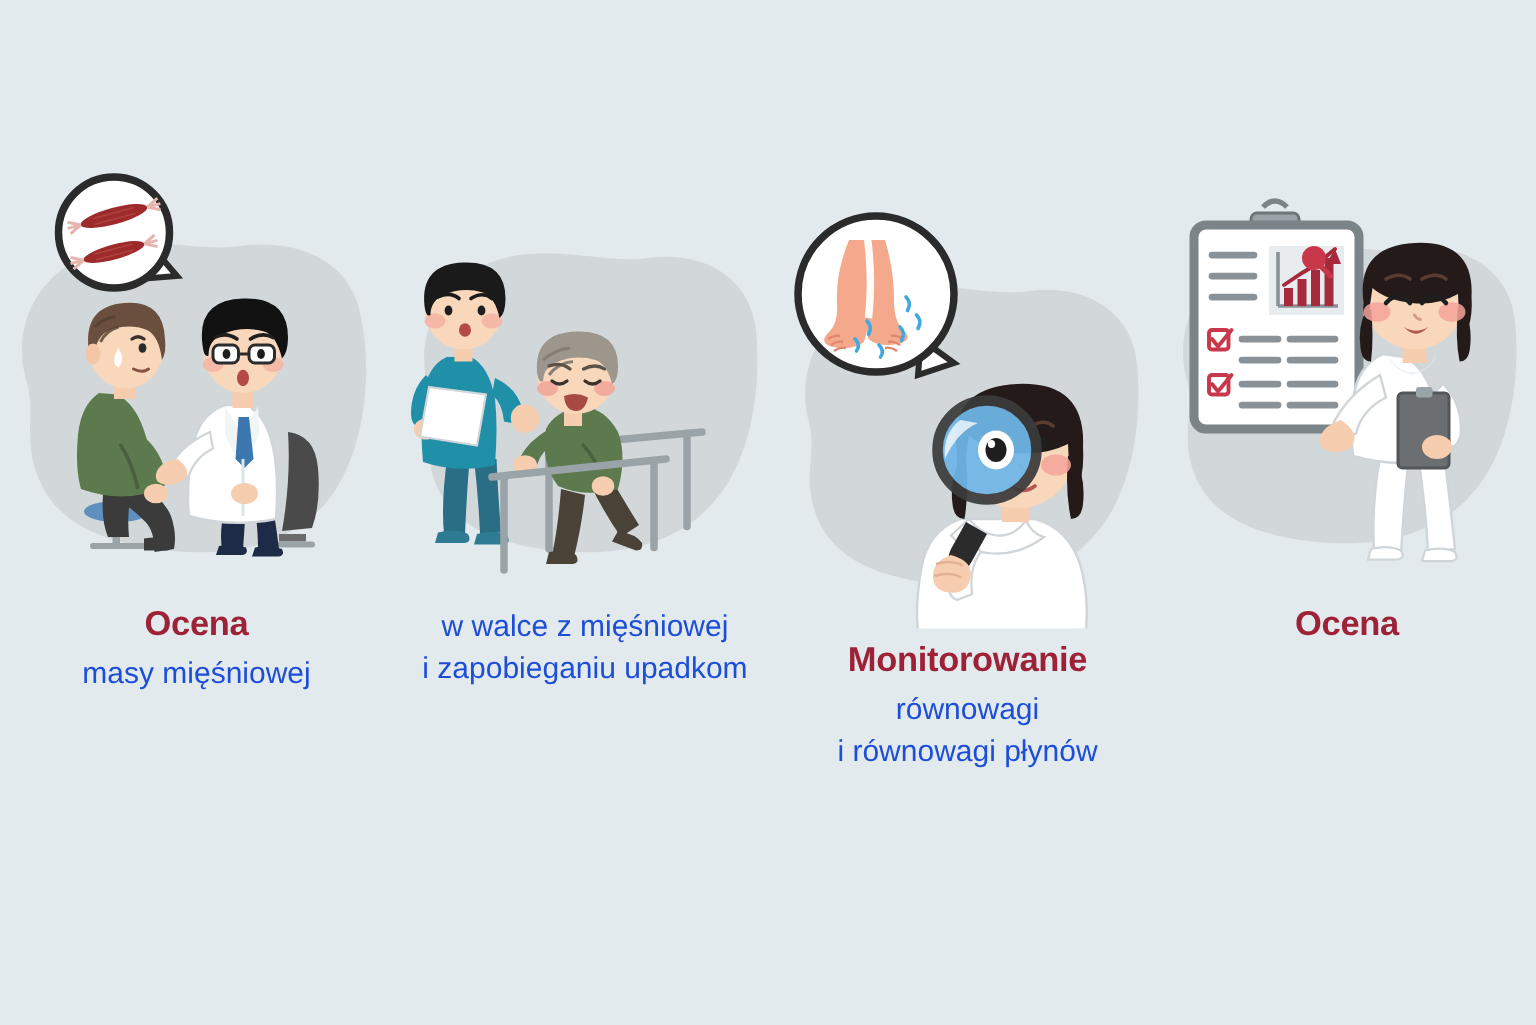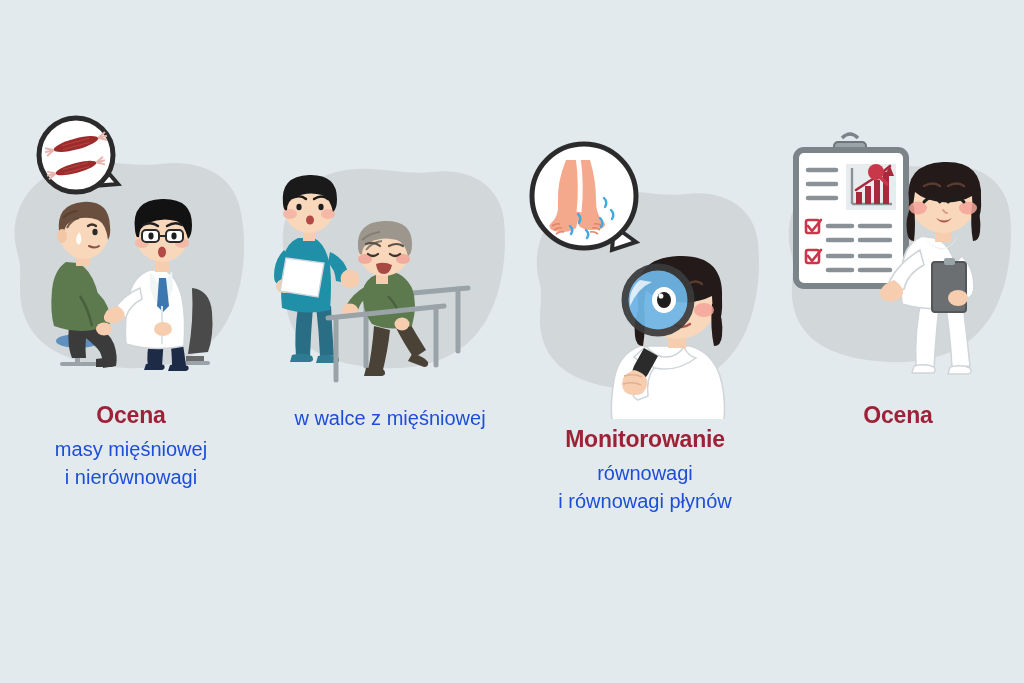--- a/index.html
+++ b/index.html
@@ -188,21 +188,20 @@
             <path d="M143 115 q8 -4 15 1" stroke="#1e1e1e" stroke-width="2.4" fill="none" stroke-linecap="round"></path>
             <path d="M167 116 q8 -5 15 -1" stroke="#1e1e1e" stroke-width="2.4" fill="none" stroke-linecap="round"></path>
 
             <ellipse cx="162" cy="142" rx="4" ry="5.5" fill="#b34a46"></ellipse>
           </g>
         </svg>
       </div>
       <div class="caption">
         <span class="cap-title">Ocena</span>
         <span class="cap-line">masy mięśniowej</span>
-        <span class="cap-line">i nierównowagi</span>
       </div>
     </div>
 
     <div class="col col-2">
       <div class="art">
         <svg viewBox="0 0 256 285" xmlns="http://www.w3.org/2000/svg">
           <path d="M24 150 C12 112 34 72 74 62 C110 53 140 66 170 62 C206 57 238 74 242 110 C246 150 238 196 216 222 C194 250 158 260 120 258 C82 256 44 246 30 216 C18 190 28 170 24 150 Z" fill="#d2d8da"></path>
 
           <g>
             <path d="M96 188 L206 178" stroke="#9aa3a8" stroke-width="5" stroke-linecap="round"></path>
@@ -279,20 +278,21 @@
 
           <g>
             <path d="M66 208 L182 196" stroke="#9aa3a8" stroke-width="5" stroke-linecap="round"></path>
             <path d="M74 208 v62" stroke="#9aa3a8" stroke-width="5" stroke-linecap="round"></path>
             <path d="M174 197 v58" stroke="#9aa3a8" stroke-width="5" stroke-linecap="round"></path>
           </g>
         </svg>
       </div>
       <div class="caption">
         <span class="cap-line">w walce z mięśniowej</span>
+        <span class="cap-line">i zapobieganiu upadkom</span>
       </div>
     </div>
 
     <div class="col col-3">
       <div class="art">
         <svg viewBox="0 0 254 285" xmlns="http://www.w3.org/2000/svg">
           <path d="M22 150 C10 112 32 70 72 60 C108 51 138 64 168 60 C204 55 236 72 240 108 C244 148 236 194 214 220 C192 248 156 258 118 256 C80 254 42 244 28 214 C16 188 26 170 22 150 Z" fill="#d2d8da"></path>
 
           <g>
             <path d="M96 92 L118 108 L94 116 Z" fill="#ffffff" stroke="#2b2b2b" stroke-width="4"></path>

